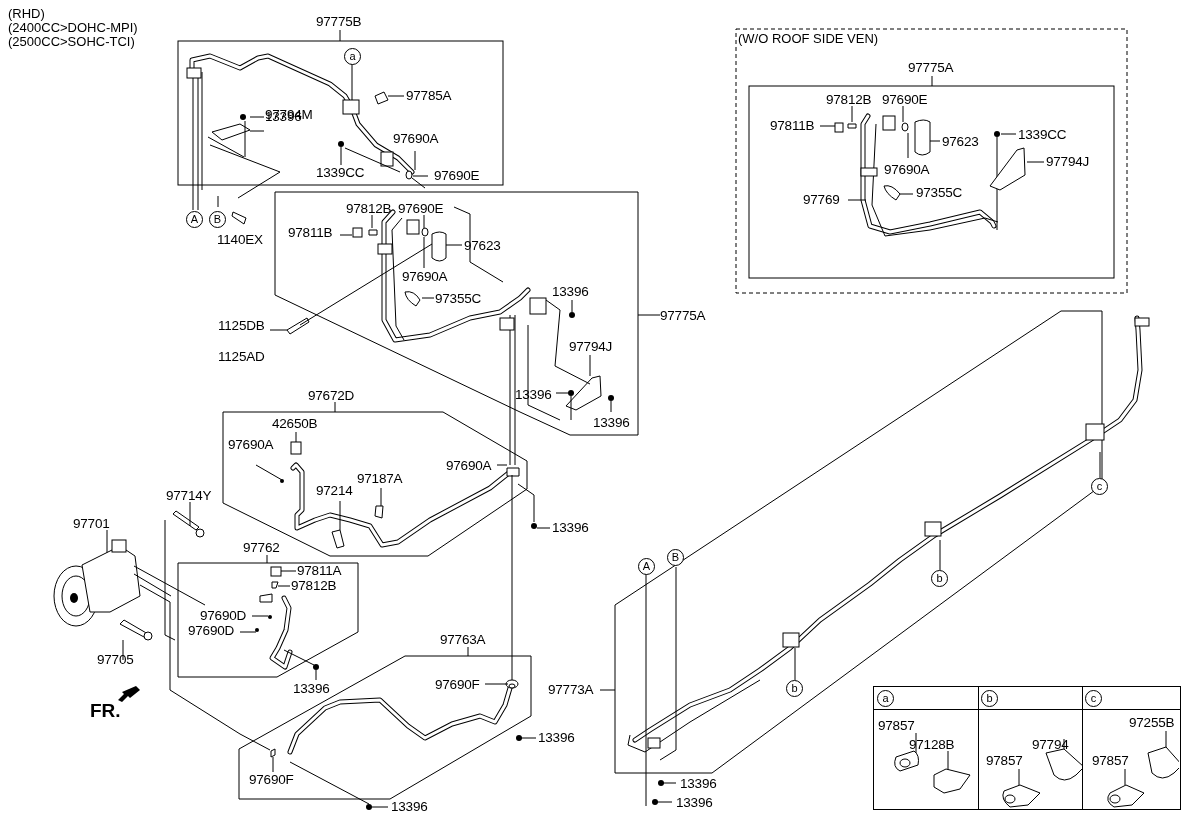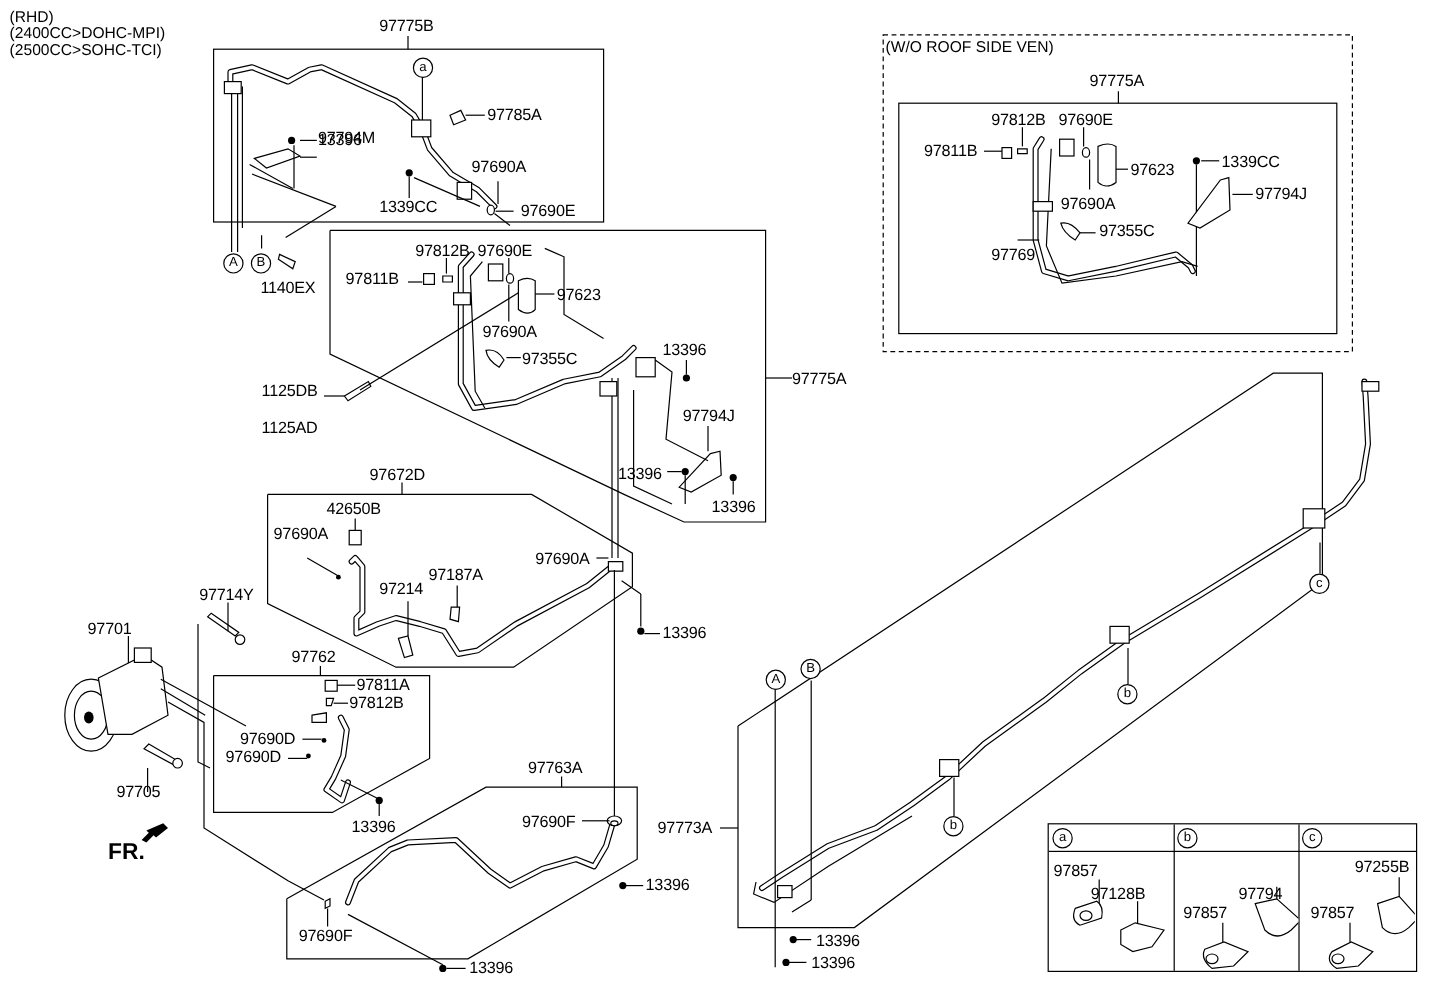--- a/index.html
+++ b/index.html
@@ -265,21 +265,21 @@
 <div class="lbl" style="left:515px;top:388px;">13396</div>
 <div class="lbl" style="left:593px;top:416px;">13396</div>
 
 <div class="lbl" style="left:826px;top:93px;">97812B</div>
 <div class="lbl" style="left:882px;top:93px;">97690E</div>
 <div class="lbl" style="left:770px;top:119px;">97811B</div>
 <div class="lbl" style="left:942px;top:135px;">97623</div>
 <div class="lbl" style="left:1018px;top:128px;">1339CC</div>
 <div class="lbl" style="left:1046px;top:155px;">97794J</div>
 <div class="lbl" style="left:884px;top:163px;">97690A</div>
-<div class="lbl" style="left:803px;top:206px;margin-left:23px;">97769</div>
+<div class="lbl" style="left:803px;top:193px;">97769</div>
 <div class="lbl" style="left:916px;top:186px;">97355C</div>
 
 <div class="lbl" style="left:272px;top:417px;">42650B</div>
 <div class="lbl" style="left:228px;top:438px;">97690A</div>
 <div class="lbl" style="left:316px;top:484px;">97214</div>
 <div class="lbl" style="left:357px;top:472px;">97187A</div>
 <div class="lbl" style="left:446px;top:459px;">97690A</div>
 <div class="lbl" style="left:552px;top:521px;">13396</div>
 
 <div class="lbl" style="left:166px;top:489px;">97714Y</div>

